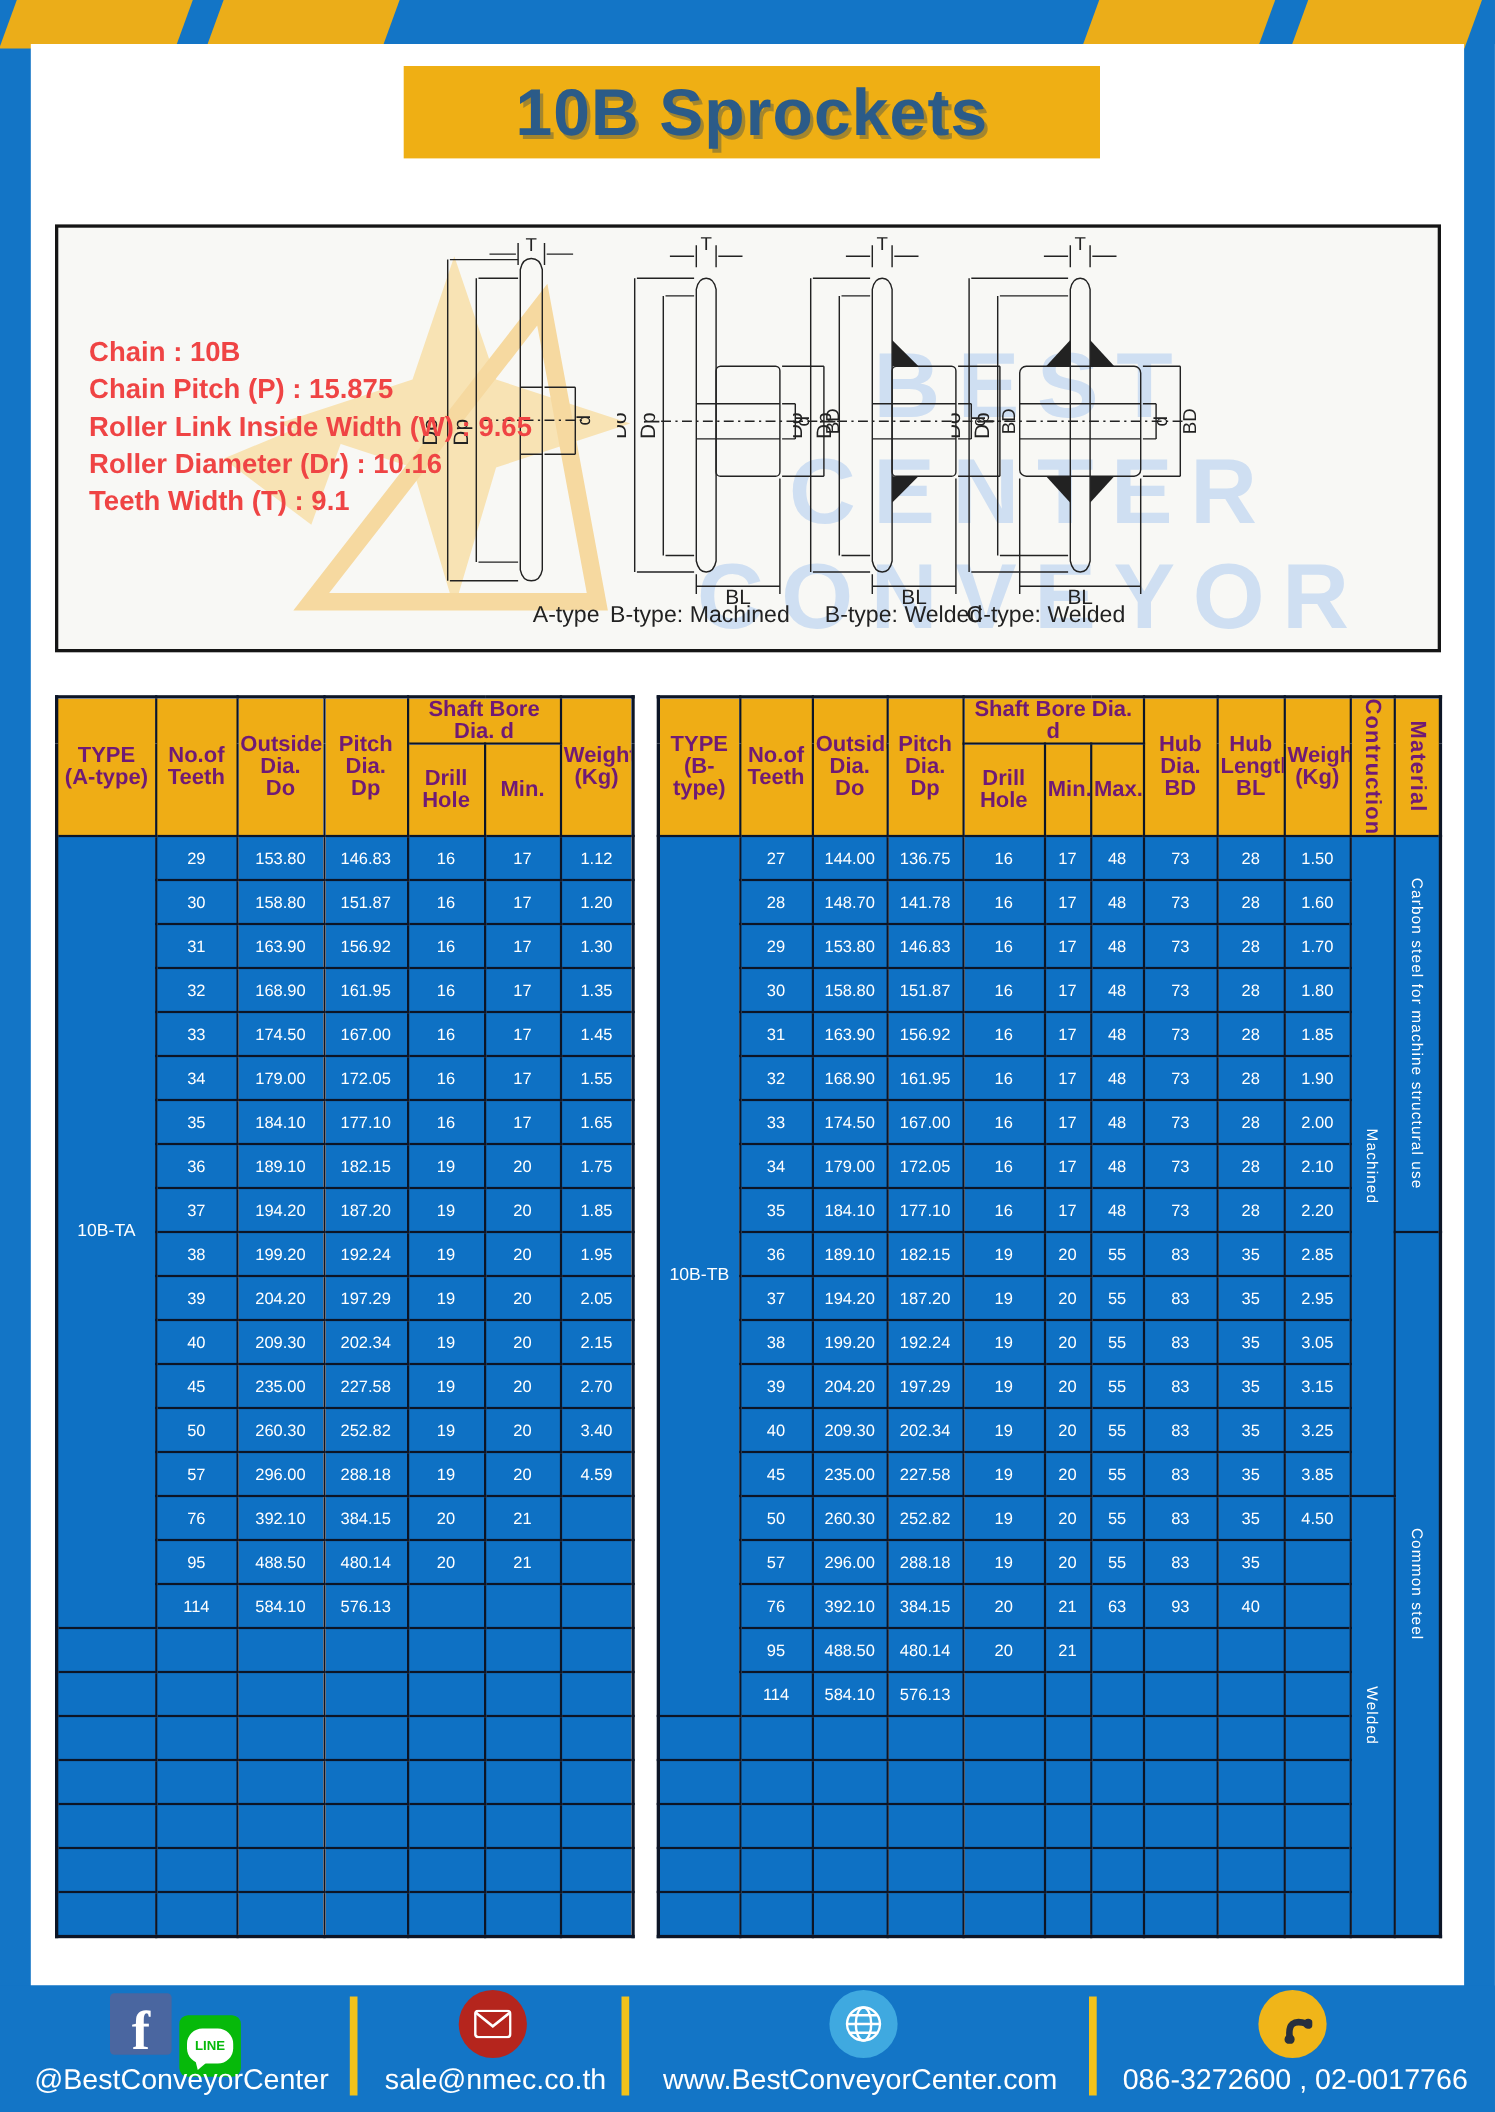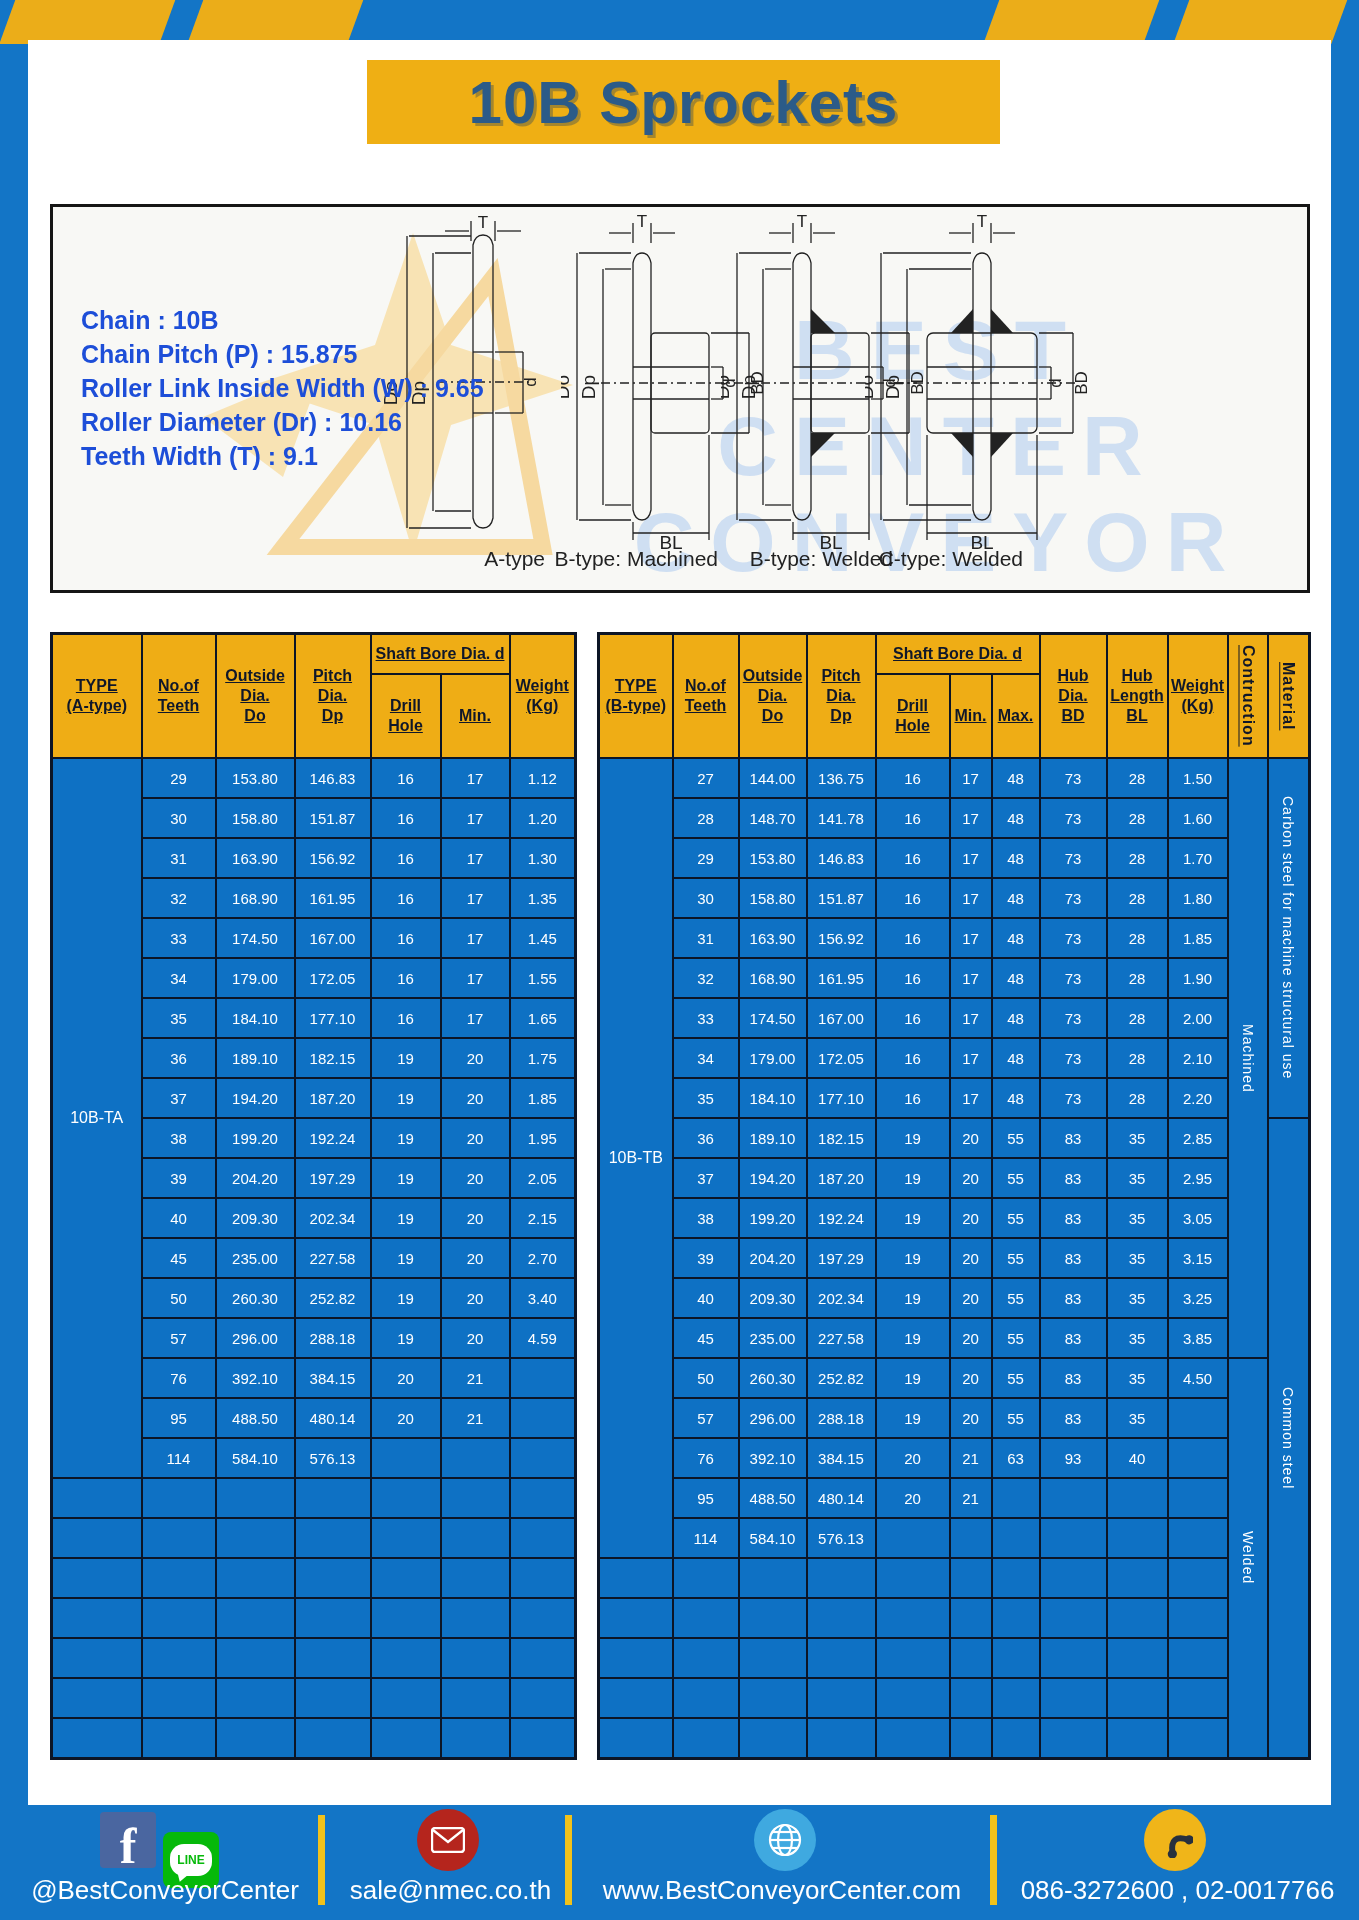--- a/index.html
+++ b/index.html
@@ -25,35 +25,35 @@
     position:absolute;left:50px;top:204px;width:1260px;height:389px;
     background:#F8F8F5;border:3px solid #151515;box-sizing:border-box;overflow:hidden;
   }
   .watermark-text{
     position:absolute;left:555px;top:95px;width:660px;text-align:center;
     font-weight:bold;color:#CFDFF2;font-size:84px;line-height:96px;letter-spacing:16px;
     z-index:0;user-select:none;
   }
   .wm-star{position:absolute;left:110px;top:10px;z-index:0;}
   .spec-block{position:absolute;left:28px;top:96px;z-index:2;}
-  .spec-line{font-size:25px;font-weight:bold;color:#1d4ed8;line-height:34px;white-space:pre;}
+  .spec-line{font-size:25px;font-weight:bold;color:#ef4444;line-height:34px;white-space:pre;}
   .diag{position:absolute;top:8px;z-index:1;}
   .diag-label{position:absolute;top:340px;font-size:21px;color:#222;text-align:right;z-index:2;}
 
   .tablewrap{position:absolute;top:632px;z-index:1;}
   table.datatable{
     border-collapse:collapse;table-layout:fixed;
     border:3px solid #0C1526;
   }
   .datatable th,.datatable td{
     border:2px solid #0C1526;text-align:center;vertical-align:middle;
     padding:0 2px;overflow:hidden;
   }
   .datatable th{
-    background:#EFAD15;color:#0f172a;font-size:16px;font-weight:bold;line-height:20px;text-decoration:underline;
+    background:#EFAD15;color:#701a75;font-size:20px;font-weight:bold;line-height:20px;
   }
   .datatable td{
     background:#0E71C4;color:#ffffff;font-size:15px;height:38px;
   }
   .pre{white-space:pre-line;}
   tr.h1 th{height:38px;}
   tr.h2 th{height:82px;}
   td.type-cell{font-size:16px;}
   .vhead{writing-mode:vertical-rl;letter-spacing:1px;padding:6px 0;}
   td.vcell{writing-mode:vertical-rl;font-size:14px;letter-spacing:1px;padding:6px 0;}

